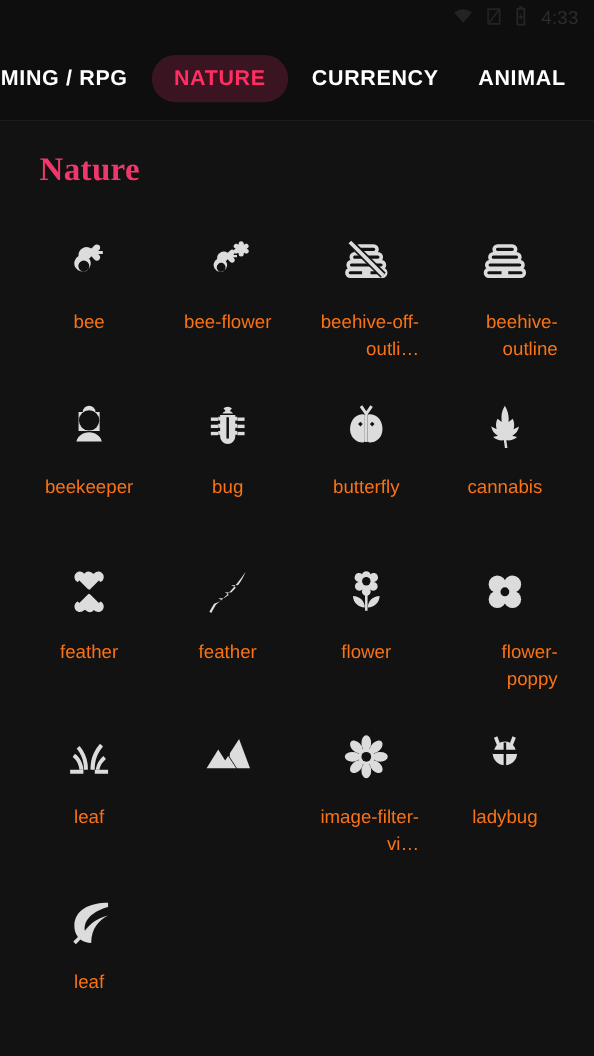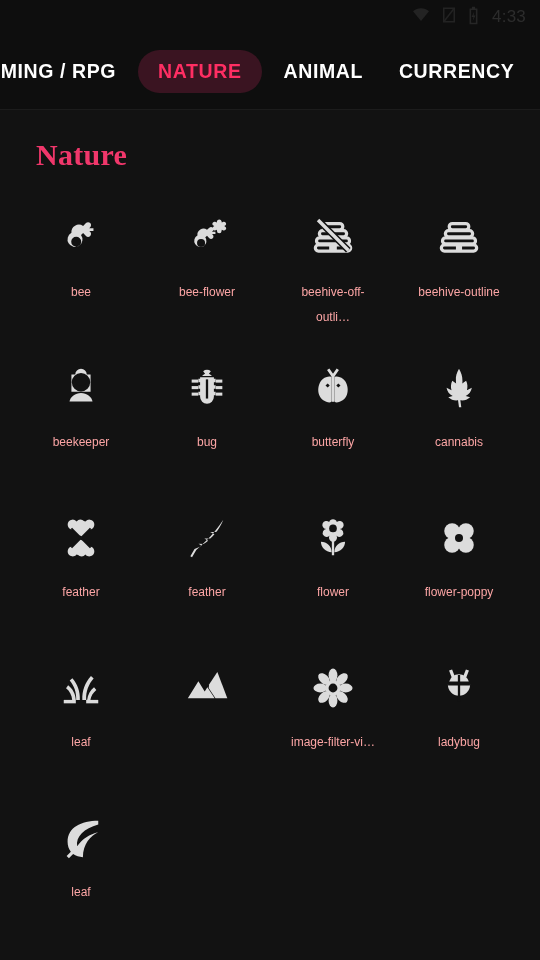--- a/index.html
+++ b/index.html
@@ -80,24 +80,24 @@
     align-items:center;
     min-height:124px;
   }
   .cell .ico{
     width:52px; height:52px;
     display:flex; align-items:center; justify-content:center;
     margin-bottom:16px;
   }
   .cell .ico svg{ display:block; }
   .cell .lbl{
-    color:#fca5a5;
-    font-size:12px;
+    color:#f97316;
+    font-size:17px;
     line-height:25px;
-    text-align:center;
+    text-align:right;
     max-width:96px;
     word-break:break-word;
   }
 </style>
 </head>
 <body>
 
 <div class="statusbar">
   <span class="sb-icon">
     <svg width="20" height="16" viewBox="0 0 24 24">
@@ -116,22 +116,22 @@
       <rect x="5" y="1" width="4" height="3" fill="#262626"></rect>
       <path fill="#262626" d="M8 7 4.5 14H7l-1 5 3.5-7H7z"></path>
     </svg>
   </span>
   <span class="sb-time">4:33</span>
 </div>
 
 <div class="tabbar">
   <div class="tab first">AMING / RPG</div>
   <div class="tab active">NATURE</div>
+  <div class="tab">CURRENCY</div>
   <div class="tab">ANIMAL</div>
-  <div class="tab">CURRENCY</div>
   <div class="tab">REL</div>
 </div>
 
 <div class="content">
 
   <div class="section-title">Nature</div>
 
   <div class="grid">
 
     <div class="cell">

